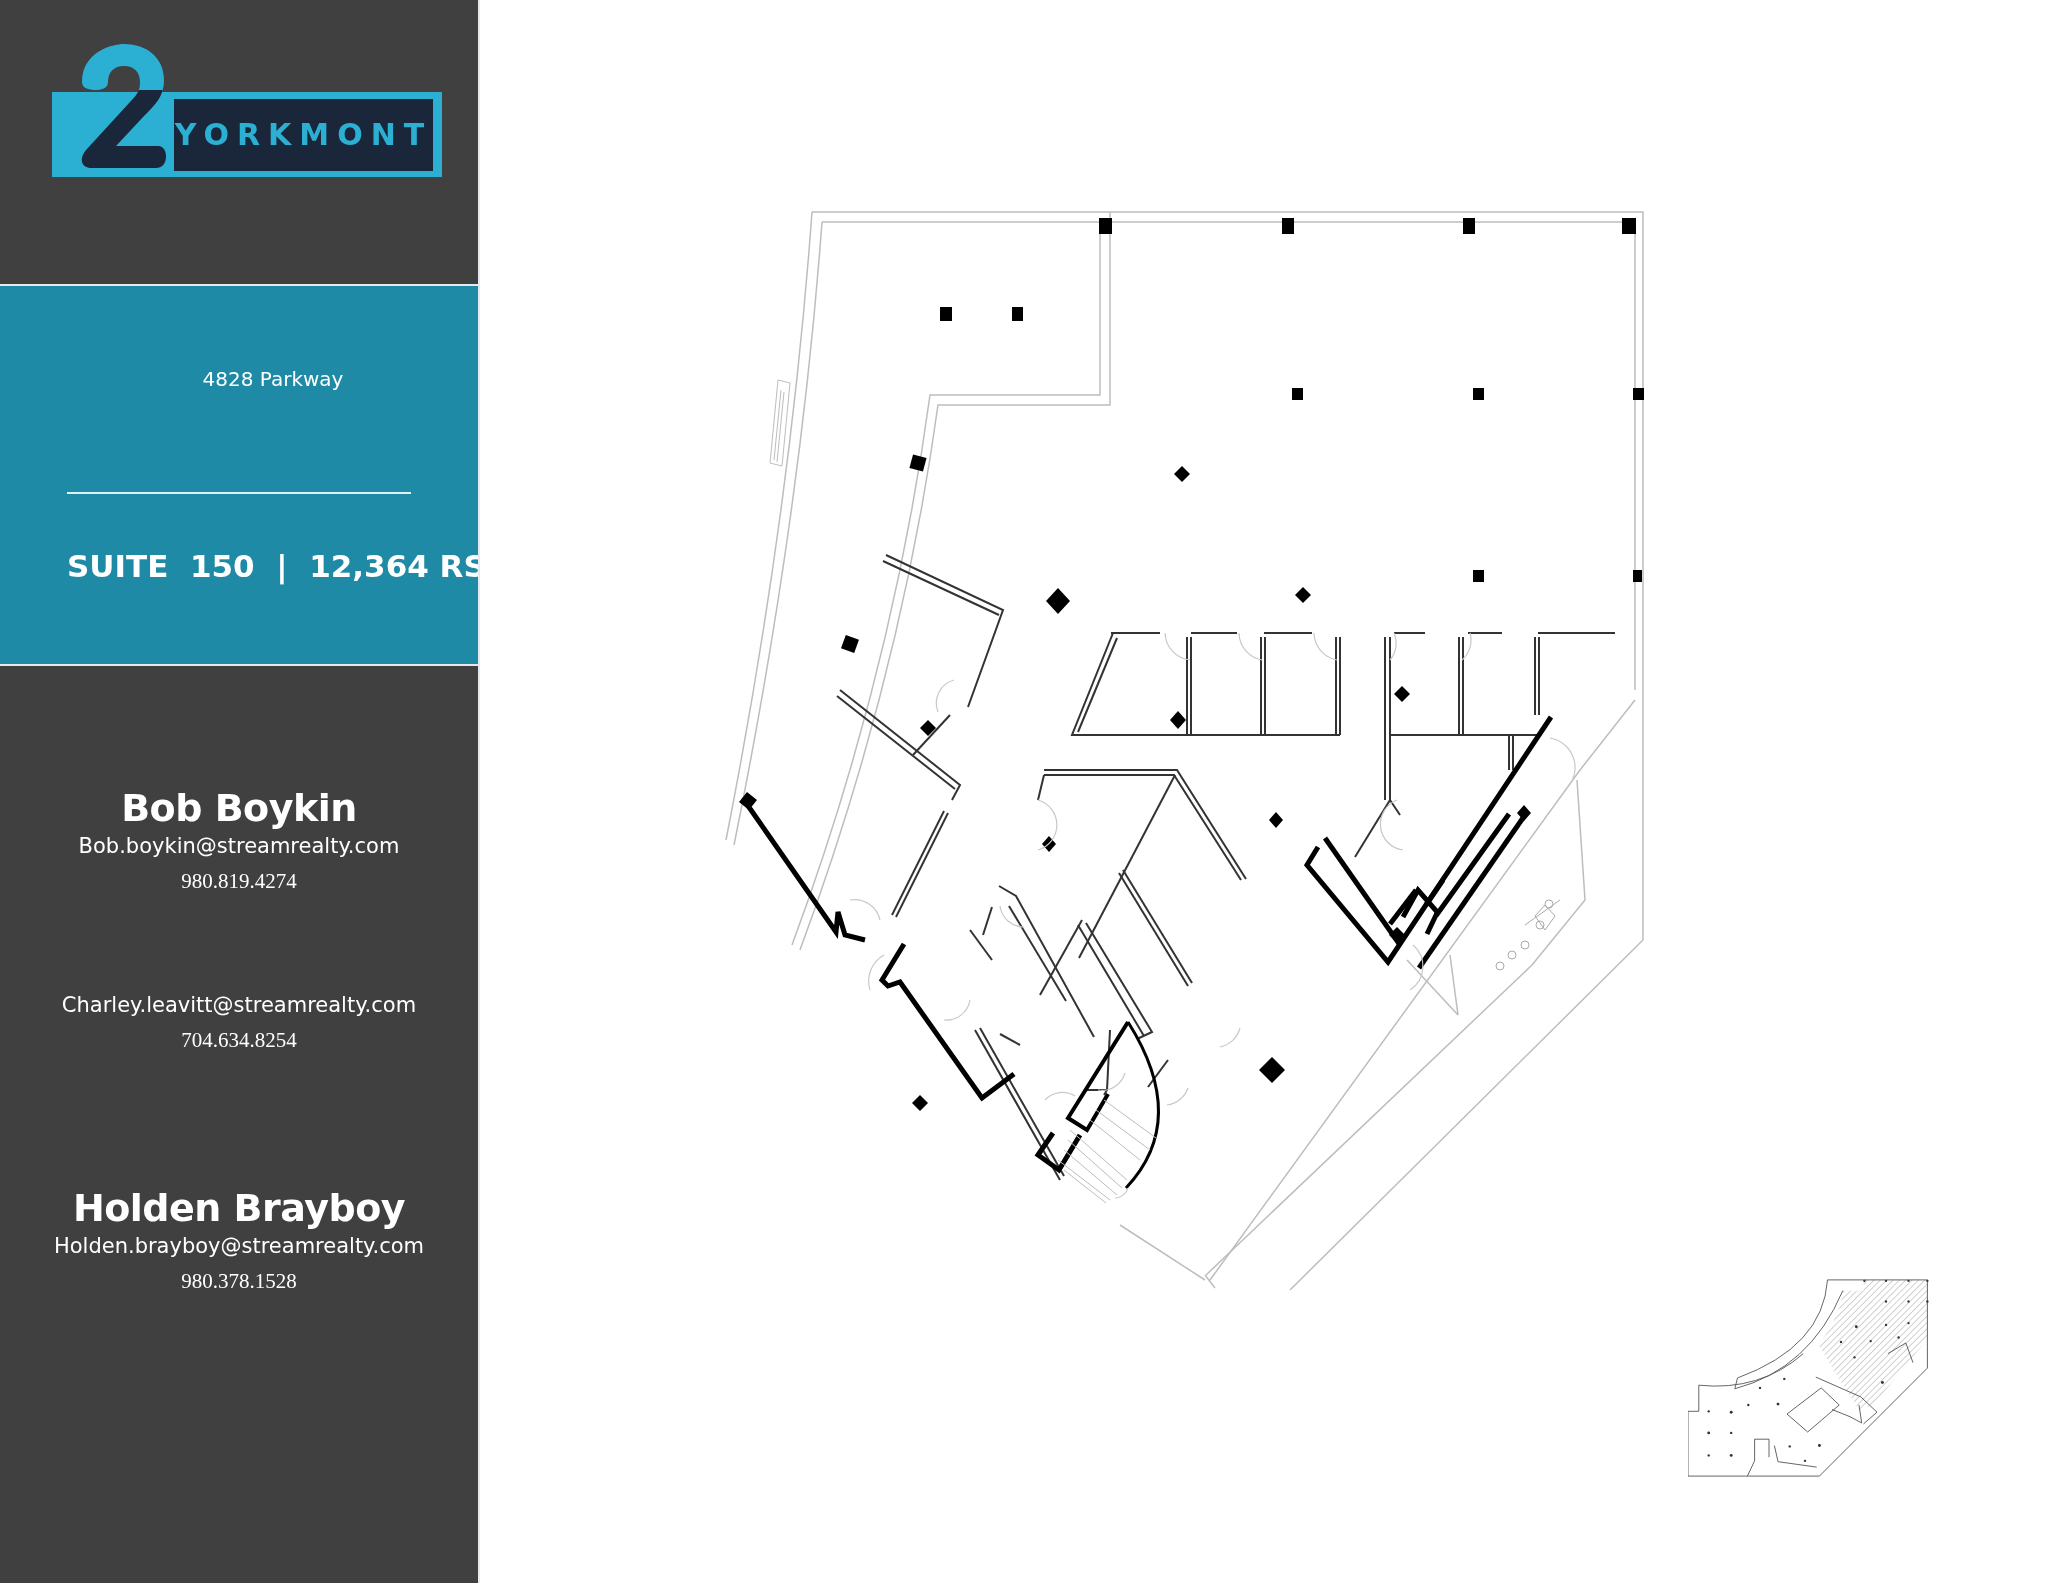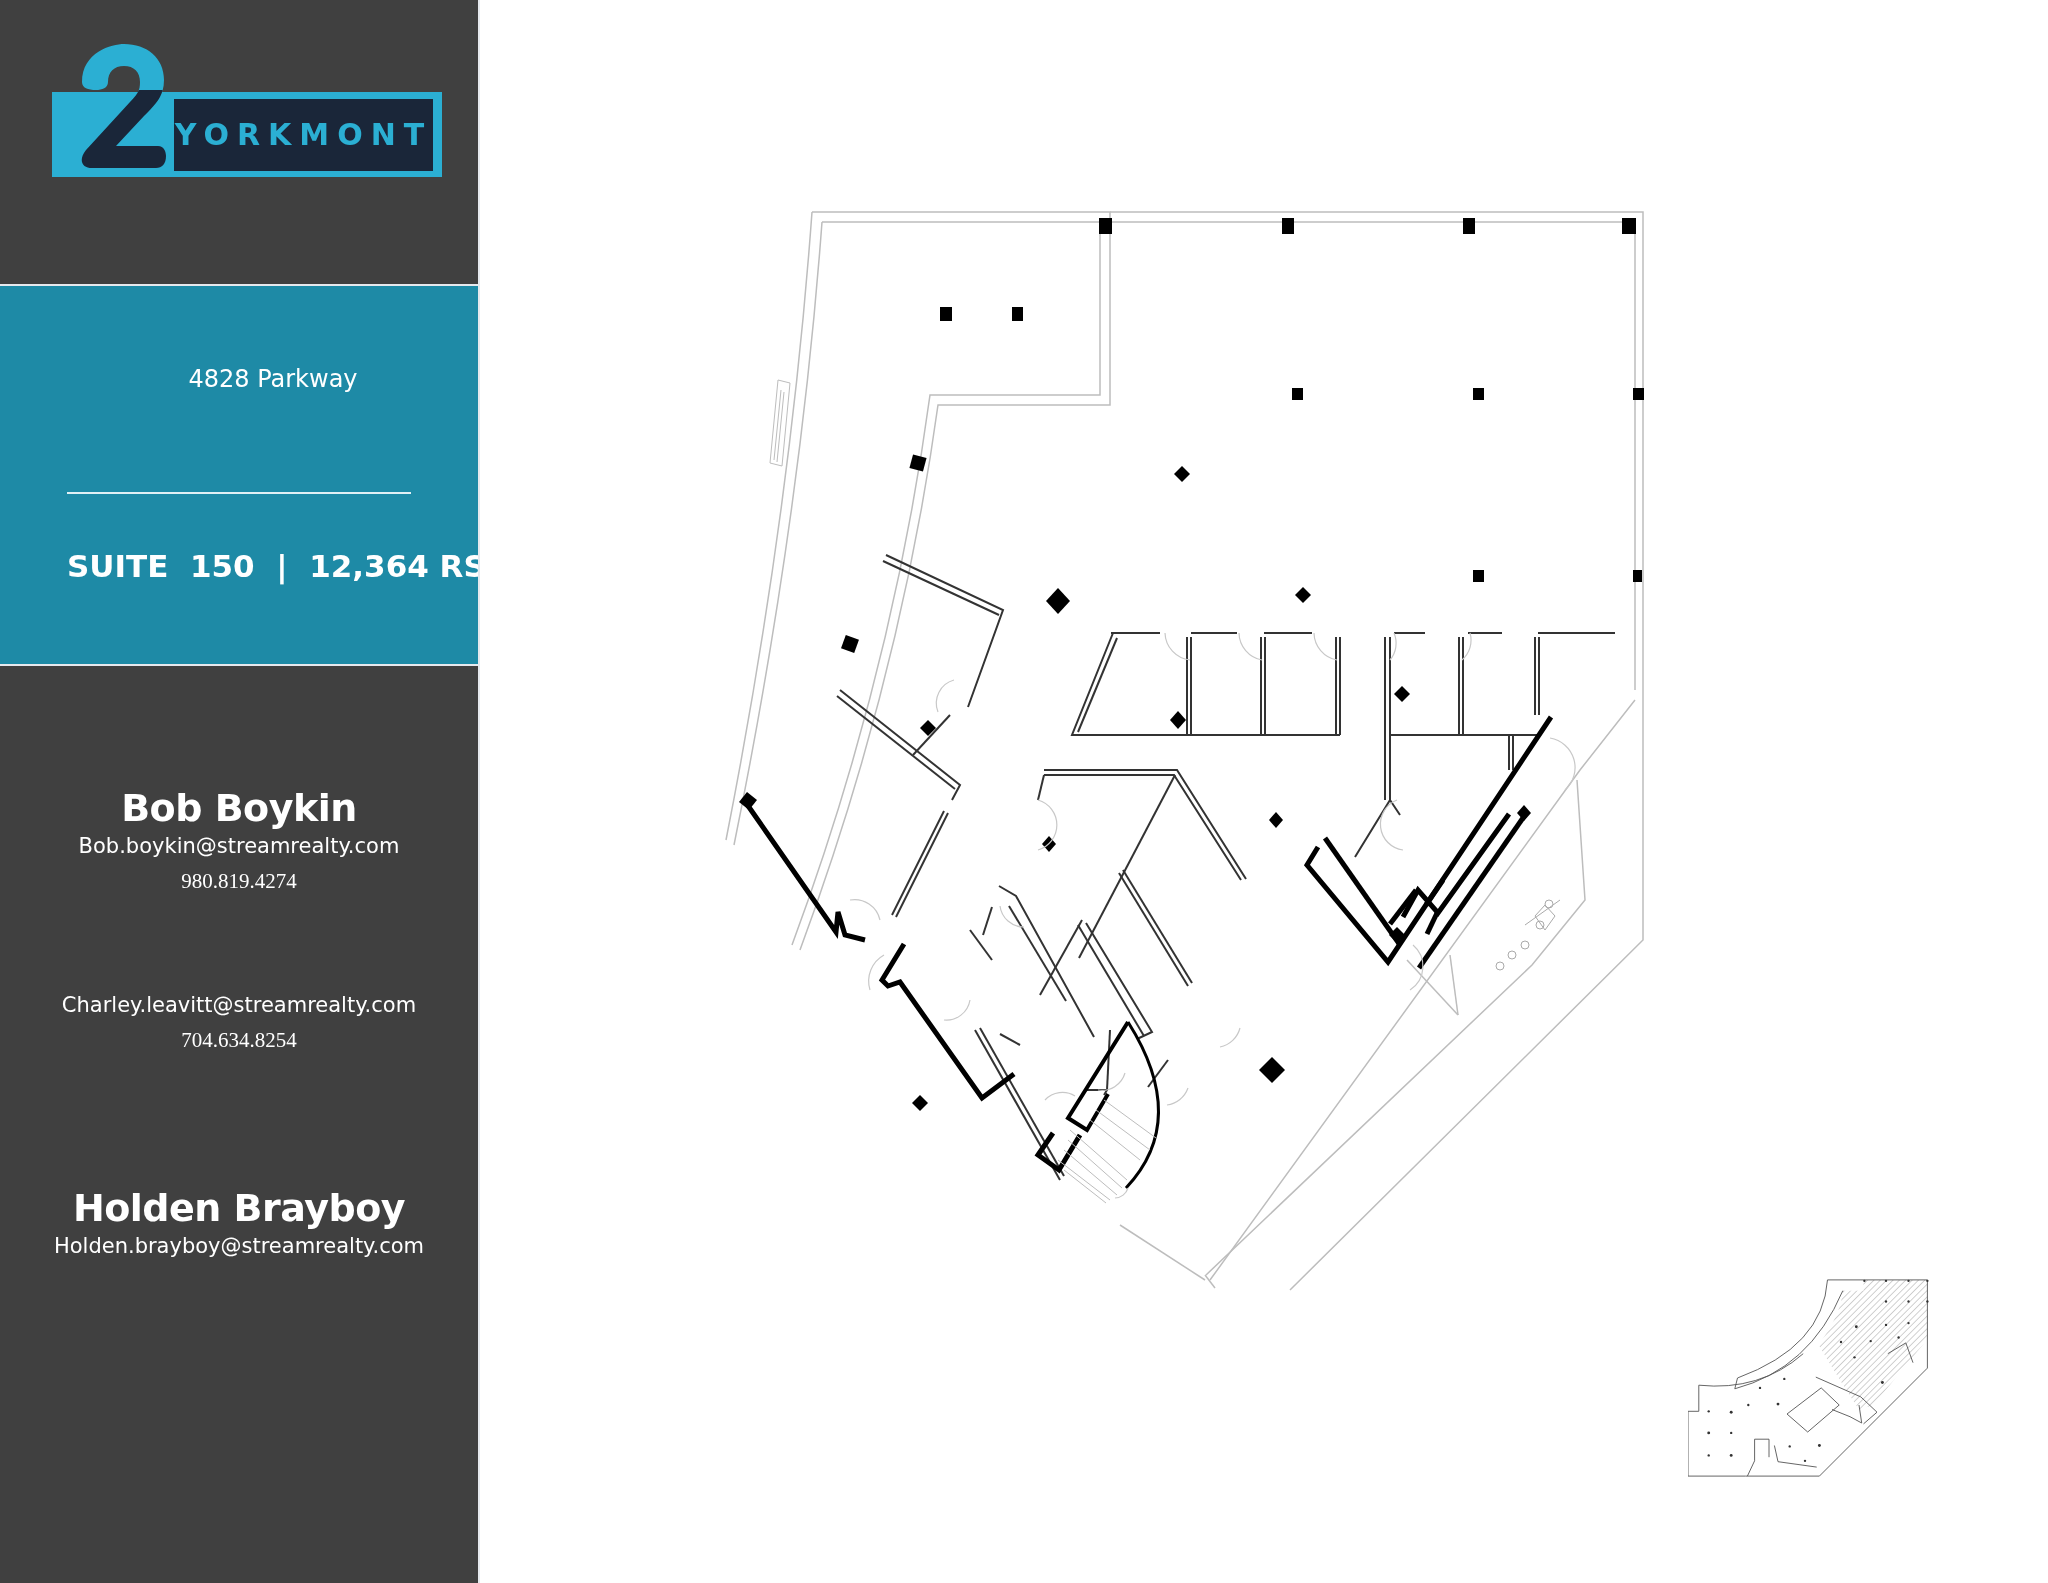--- a/index.html
+++ b/index.html
@@ -5,21 +5,21 @@
   html, body { margin:0; padding:0; }
   body { width:2048px; height:1583px; position:relative; background:#ffffff; overflow:hidden; font-family:"DejaVu Sans", sans-serif; }
   .sidebar { position:absolute; left:0; top:0; width:478px; height:1583px; background:#404040; }
   .sidebar-border { position:absolute; left:478px; top:0; width:2px; height:1583px; background:#e6e9ee; }
   .logo { position:absolute; left:52px; top:46px; width:390px; height:135px; }
   .logo-band { position:absolute; left:0; top:46px; width:390px; height:85px; background:#2bafd3; }
   .logo-box { position:absolute; left:122px; top:53px; width:259px; height:72px; background:#1a2639; }
   .logo-word { position:absolute; left:122px; top:53px; width:259px; height:72px; line-height:72px; text-align:center; color:#2bafd3; font-family:"DejaVu Sans", sans-serif; font-weight:bold; font-size:30px; letter-spacing:8px; }
   .logo-two { position:absolute; left:20px; top:-2px; width:100px; height:135px; }
   .teal-band { position:absolute; left:0; top:284px; width:478px; height:378px; background:#1e8aa6; border-top:2px solid #e6e9ee; border-bottom:2px solid #e6e9ee; }
-  .address { position:absolute; left:0; top:358px; width:546px; text-align:center; color:#ffffff; font-family:"DejaVu Sans", sans-serif; font-size:24px; line-height:42px; }
+  .address { position:absolute; left:0; top:358px; width:546px; text-align:center; color:#ffffff; font-family:"DejaVu Sans", sans-serif; font-size:20px; line-height:42px; }
   .divider { position:absolute; left:67px; top:492px; width:344px; height:2px; background:#e0f0f5; }
   .suite { position:absolute; left:0; top:548px; width:478px; text-align:center; color:#ffffff; font-family:"DejaVu Sans", sans-serif; font-weight:bold; font-size:31px; letter-spacing:0px; }
   .contact { position:absolute; left:0; width:478px; text-align:center; color:#ffffff; }
   .contact .name { font-family:"DejaVu Sans", sans-serif; font-weight:bold; font-size:38px; line-height:40px; letter-spacing:-0.5px; }
   .contact .email { font-family:"DejaVu Sans", sans-serif; font-size:21px; line-height:36px; }
   .contact .phone { font-family:Liberation Serif, serif; font-size:21px; line-height:34px; }
   .stream-logo { position:absolute; left:110px; top:1428px; width:260px; height:90px; }
   .stream-word { position:absolute; left:0; top:36px; width:260px; text-align:center; color:#ffffff; font-family:"DejaVu Sans", sans-serif; font-weight:bold; font-size:40px; letter-spacing:13px; }
   .plan { position:absolute; left:0; top:0; width:2048px; height:1583px; }
   .keyplan { position:absolute; left:1688px; top:1272px; width:270px; height:230px; }
@@ -54,20 +54,21 @@
     <div class="email">Bob.boykin@streamrealty.com</div>
     <div class="phone">980.819.4274</div>
   </div>
   <div class="contact" style="top:987px;">
     <div class="email">Charley.leavitt@streamrealty.com</div>
     <div class="phone">704.634.8254</div>
   </div>
   <div class="contact" style="top:1188px;">
     <div class="name">Holden Brayboy</div>
     <div class="email">Holden.brayboy@streamrealty.com</div>
+    <div class="phone">980.378.1528</div>
   </div>
 
 </div>
 <div class="sidebar-border"></div>
 
 <svg class="plan" viewBox="0 0 2048 1583">
   <g fill="none" stroke="#bdbdbd" stroke-width="1.5">
 
     <path d="M812 212 L1110 212 L1110 405 L938 405 Q900 680 800 950"></path>
     <path d="M822 222 L1100 222 L1100 395 L930 395 Q892 675 792 945"></path>

